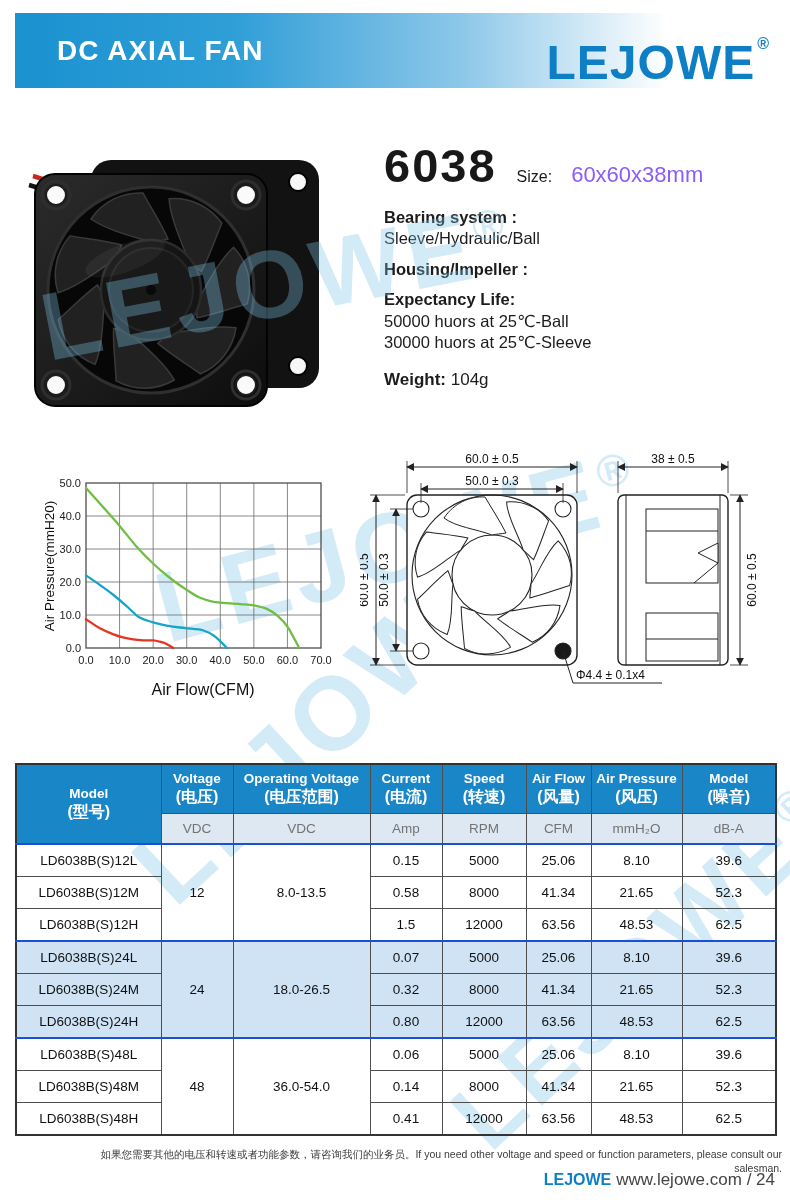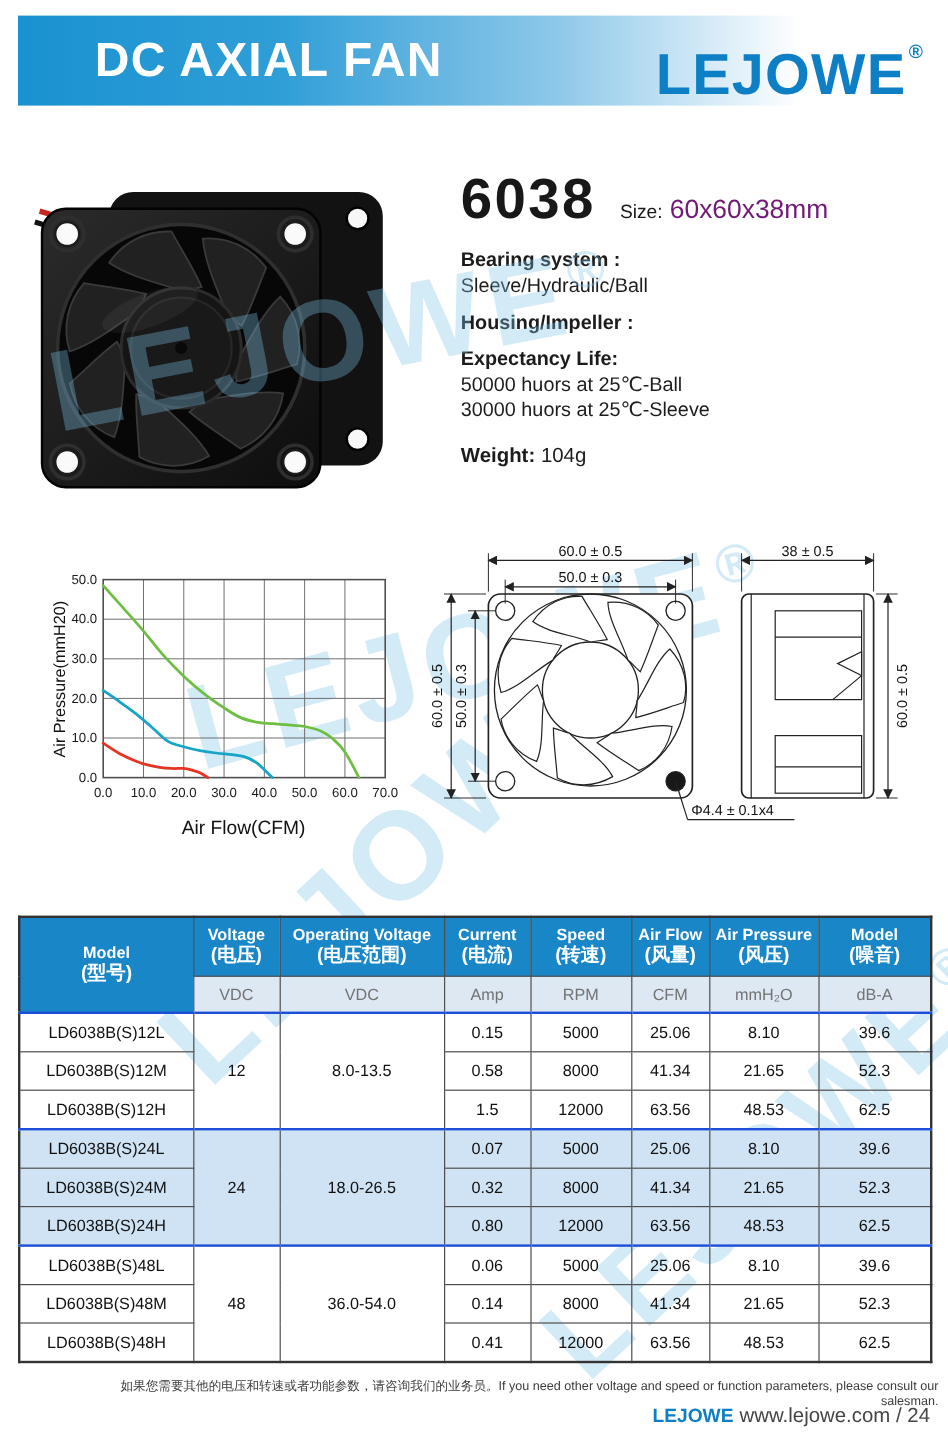--- a/index.html
+++ b/index.html
@@ -1,40 +1,40 @@
 <!DOCTYPE html>
 <html><head>
 <meta charset="utf-8">
 <style>
   html,body{margin:0;padding:0;background:#e8e8e8;}
   .page{position:relative;width:790px;height:1200px;margin:0 auto;background:#fff;overflow:hidden;
         font-family:"Liberation Sans","DejaVu Sans",sans-serif;color:#1c1c1c;}
   
   .header-bar{position:absolute;left:15px;top:13px;width:725px;height:75px;z-index:1;
     background:linear-gradient(90deg,#1a92d0 0%,#2f9ed7 30%,#8ec8e9 62%,#ffffff 90%);}
-  .header-bar h1{margin:0;padding-left:64px;line-height:75px;font-size:40px;font-weight:800;
+  .header-bar h1{margin:0;padding-left:42px;line-height:75px;font-size:28px;font-weight:800;
     letter-spacing:1px;color:#fff;}
   .logo{position:absolute;right:20px;top:14px;z-index:2;color:#0e7fc4;font-weight:800;
     font-size:48px;letter-spacing:1px;line-height:60px;white-space:nowrap;}
   .logo .reg{font-size:16px;font-weight:700;vertical-align:30px;margin-left:2px;}
   
   .wm{position:absolute;white-space:nowrap;font-weight:700;letter-spacing:6px;
       color:rgba(126,194,232,0.34);pointer-events:none;}
   .wm .reg{font-size:0.45em;vertical-align:0.8em;}
   .wm1{left:38px;top:228px;font-size:96px;transform:rotate(-11deg);z-index:3;}
   .wm2{left:150px;top:488px;font-size:100px;transform:rotate(-15deg);z-index:0;}
   .wm3{left:110px;top:840px;font-size:104px;transform:rotate(-43deg);transform-origin:left top;z-index:0;}
   .wm4{left:430px;top:1090px;font-size:96px;transform:rotate(-43deg);transform-origin:left top;z-index:0;}
   
   .fan-photo{position:absolute;left:25px;top:146px;z-index:1;}
   .info{position:absolute;left:384px;top:138px;width:400px;z-index:1;}
   .title-row{display:flex;align-items:baseline;margin-bottom:14px;}
   .model-series{font-size:47px;font-weight:800;letter-spacing:2px;color:#181818;}
   .size-label{font-size:16px;margin-left:20px;color:#1a1a1a;}
-  .size-value{font-size:22px;margin-left:6px;color:#701a75;}
+  .size-value{font-size:22px;margin-left:19px;color:#8b5cf6;}
   .spec-block{margin-bottom:9px;}
   .spec-heading{font-size:16.5px;font-weight:bold;line-height:1.3;}
   .spec-line{font-size:16.5px;line-height:1.3;}
   .weight-row{margin-top:16px;font-size:17px;}
   .weight-row .lbl{font-weight:bold;}
   
   .chart{position:absolute;left:40px;top:448px;z-index:1;}
   .dim-drawing{position:absolute;left:360px;top:435px;z-index:1;}
   
   table.spec{position:absolute;left:15px;top:763px;width:760px;z-index:1;

